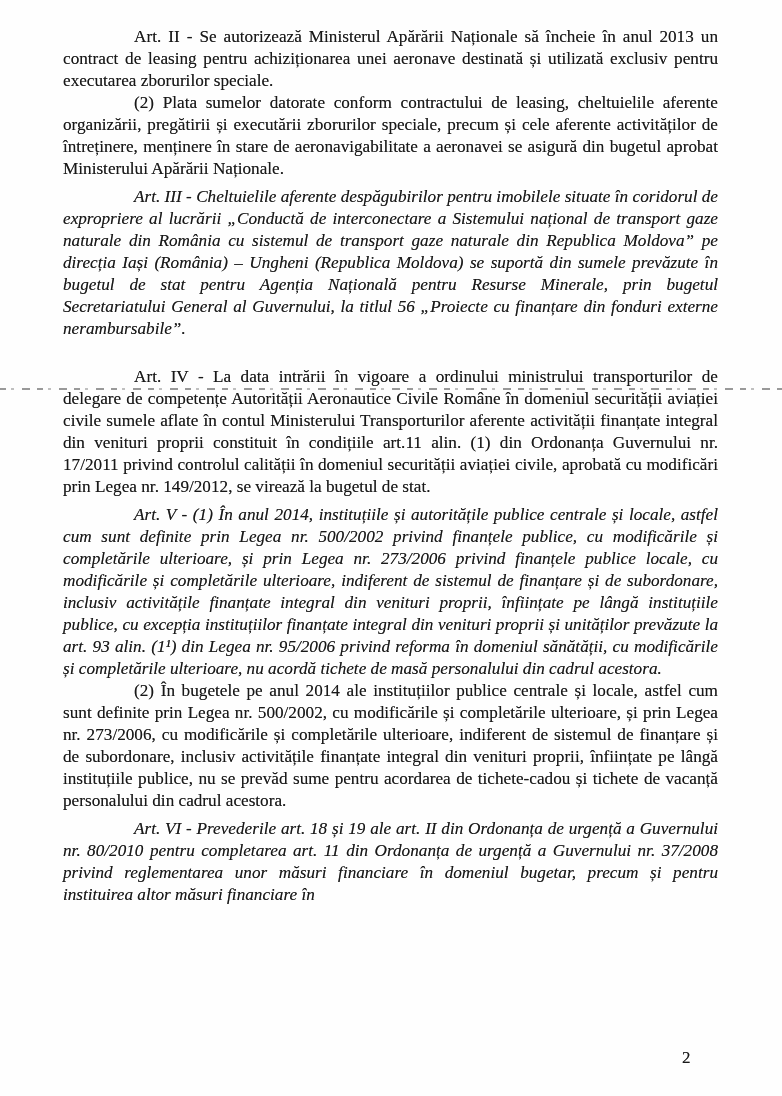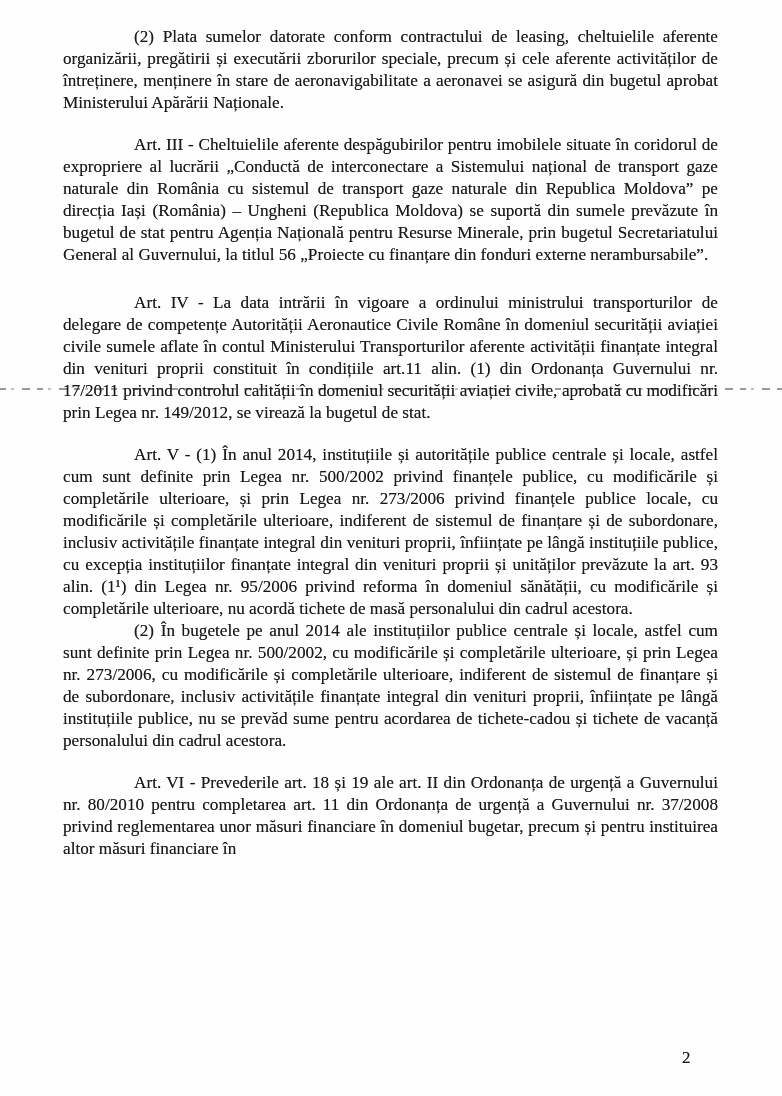--- a/index.html
+++ b/index.html
@@ -24,21 +24,22 @@
     font-size: 17.2px;
     line-height: 22px;
     text-align: justify;
     text-shadow: 0 0 0.5px rgba(20,20,20,0.55);
   }
   .content p {
     margin: 0;
     text-indent: 71px;
   }
   p.gap {
-    margin-top: 20px;
+    margin-top: 6px;
+    font-style: italic;
   }
   p.gap-after-artifact {
     margin-top: 26px;
   }
   .scan-artifact-line {
     position: absolute;
     left: 0;
     top: 388px;
     width: 782px;
     height: 2px;
@@ -62,20 +63,21 @@
   }
 </style>
 </head>
 <body>
 
 <div class="page">
 
   <div class="scan-artifact-line"></div>
 
   <div class="content">
+    <p>Art. II -  Se autorizează Ministerul Apărării Naționale să încheie în anul 2013 un contract de leasing pentru achiziționarea unei aeronave destinată și utilizată exclusiv pentru executarea zborurilor speciale.</p>
     <p>(2) Plata sumelor datorate conform contractului de leasing, cheltuielile aferente organizării, pregătirii și executării zborurilor speciale, precum și cele aferente activităților de întreținere, menținere în stare  de aeronavigabilitate a aeronavei se asigură din bugetul aprobat Ministerului Apărării Naționale.</p>
     <p class="gap">Art. III - Cheltuielile aferente despăgubirilor pentru imobilele situate în coridorul de expropriere al lucrării „Conductă de interconectare a Sistemului național de transport gaze naturale din România cu sistemul de transport gaze naturale din Republica Moldova” pe direcția Iași (România) – Ungheni (Republica Moldova) se suportă din sumele prevăzute în bugetul de stat pentru Agenția Națională pentru Resurse Minerale,  prin bugetul Secretariatului General al Guvernului, la titlul 56 „Proiecte cu finanțare din fonduri externe nerambursabile”.</p>
     <p class="gap-after-artifact">Art. IV - La data intrării în vigoare a ordinului ministrului transporturilor de  delegare de competențe Autorității Aeronautice Civile Române în domeniul securității aviației civile sumele aflate în contul Ministerului Transporturilor aferente activității finanțate integral din venituri proprii constituit în condițiile art.11 alin. (1) din Ordonanța Guvernului nr. 17/2011 privind controlul calității în domeniul securității aviației civile, aprobată cu modificări prin Legea nr. 149/2012, se virează la bugetul de stat.</p>
     <p class="gap">Art. V - (1) În anul 2014, instituțiile și autoritățile publice centrale și locale, astfel cum sunt definite prin Legea nr. 500/2002 privind finanțele publice, cu modificările și completările ulterioare, și prin Legea nr. 273/2006 privind finanțele publice locale, cu modificările și completările ulterioare, indiferent de sistemul de finanțare și de subordonare, inclusiv activitățile finanțate integral din venituri proprii, înființate pe lângă instituțiile publice, cu excepția instituțiilor finanțate integral din venituri proprii și unităților prevăzute la art. 93 alin. (1¹) din Legea nr. 95/2006 privind reforma în domeniul sănătății, cu modificările și completările ulterioare, nu acordă tichete de masă personalului din cadrul acestora.</p>
     <p>(2) În bugetele pe anul 2014 ale instituțiilor publice centrale și locale, astfel cum sunt definite prin Legea nr. 500/2002, cu modificările și completările ulterioare, și prin Legea nr. 273/2006, cu modificările și completările ulterioare, indiferent de sistemul de finanțare și de subordonare, inclusiv activitățile finanțate integral din venituri proprii, înființate pe lângă instituțiile publice, nu se prevăd sume pentru acordarea de tichete-cadou și tichete de vacanță personalului din cadrul acestora.</p>
     <p class="gap">Art. VI - Prevederile art. 18 și 19 ale art. II din Ordonanța de urgență a Guvernului nr. 80/2010 pentru completarea art. 11 din Ordonanța de urgență a Guvernului nr. 37/2008 privind reglementarea unor măsuri financiare în domeniul bugetar, precum și pentru instituirea altor măsuri financiare în</p>
   </div>
 
   <div class="page-number">2</div>
 

